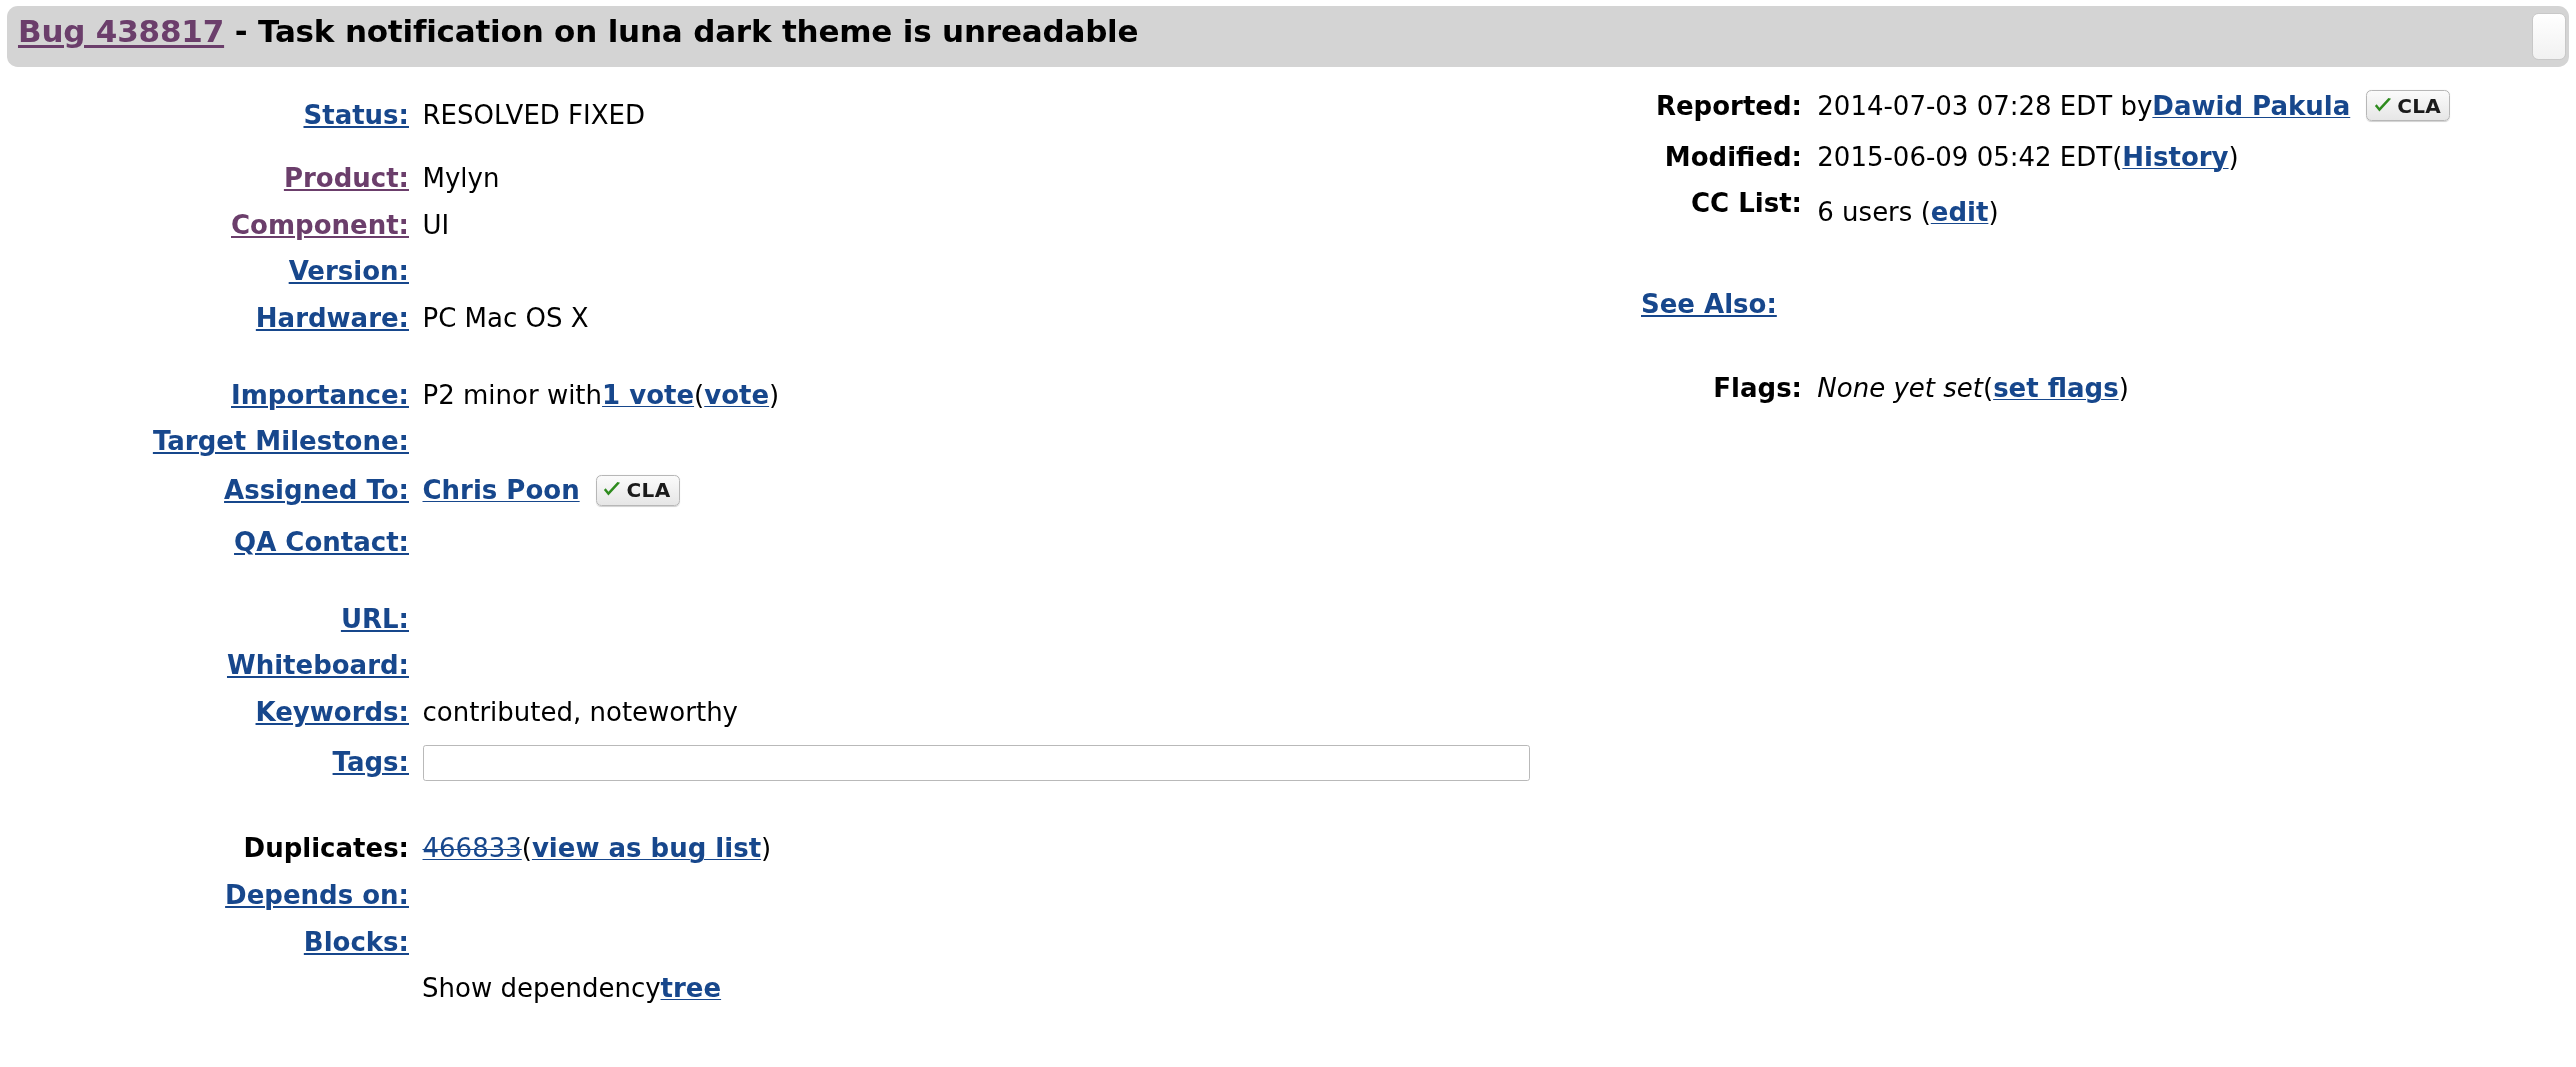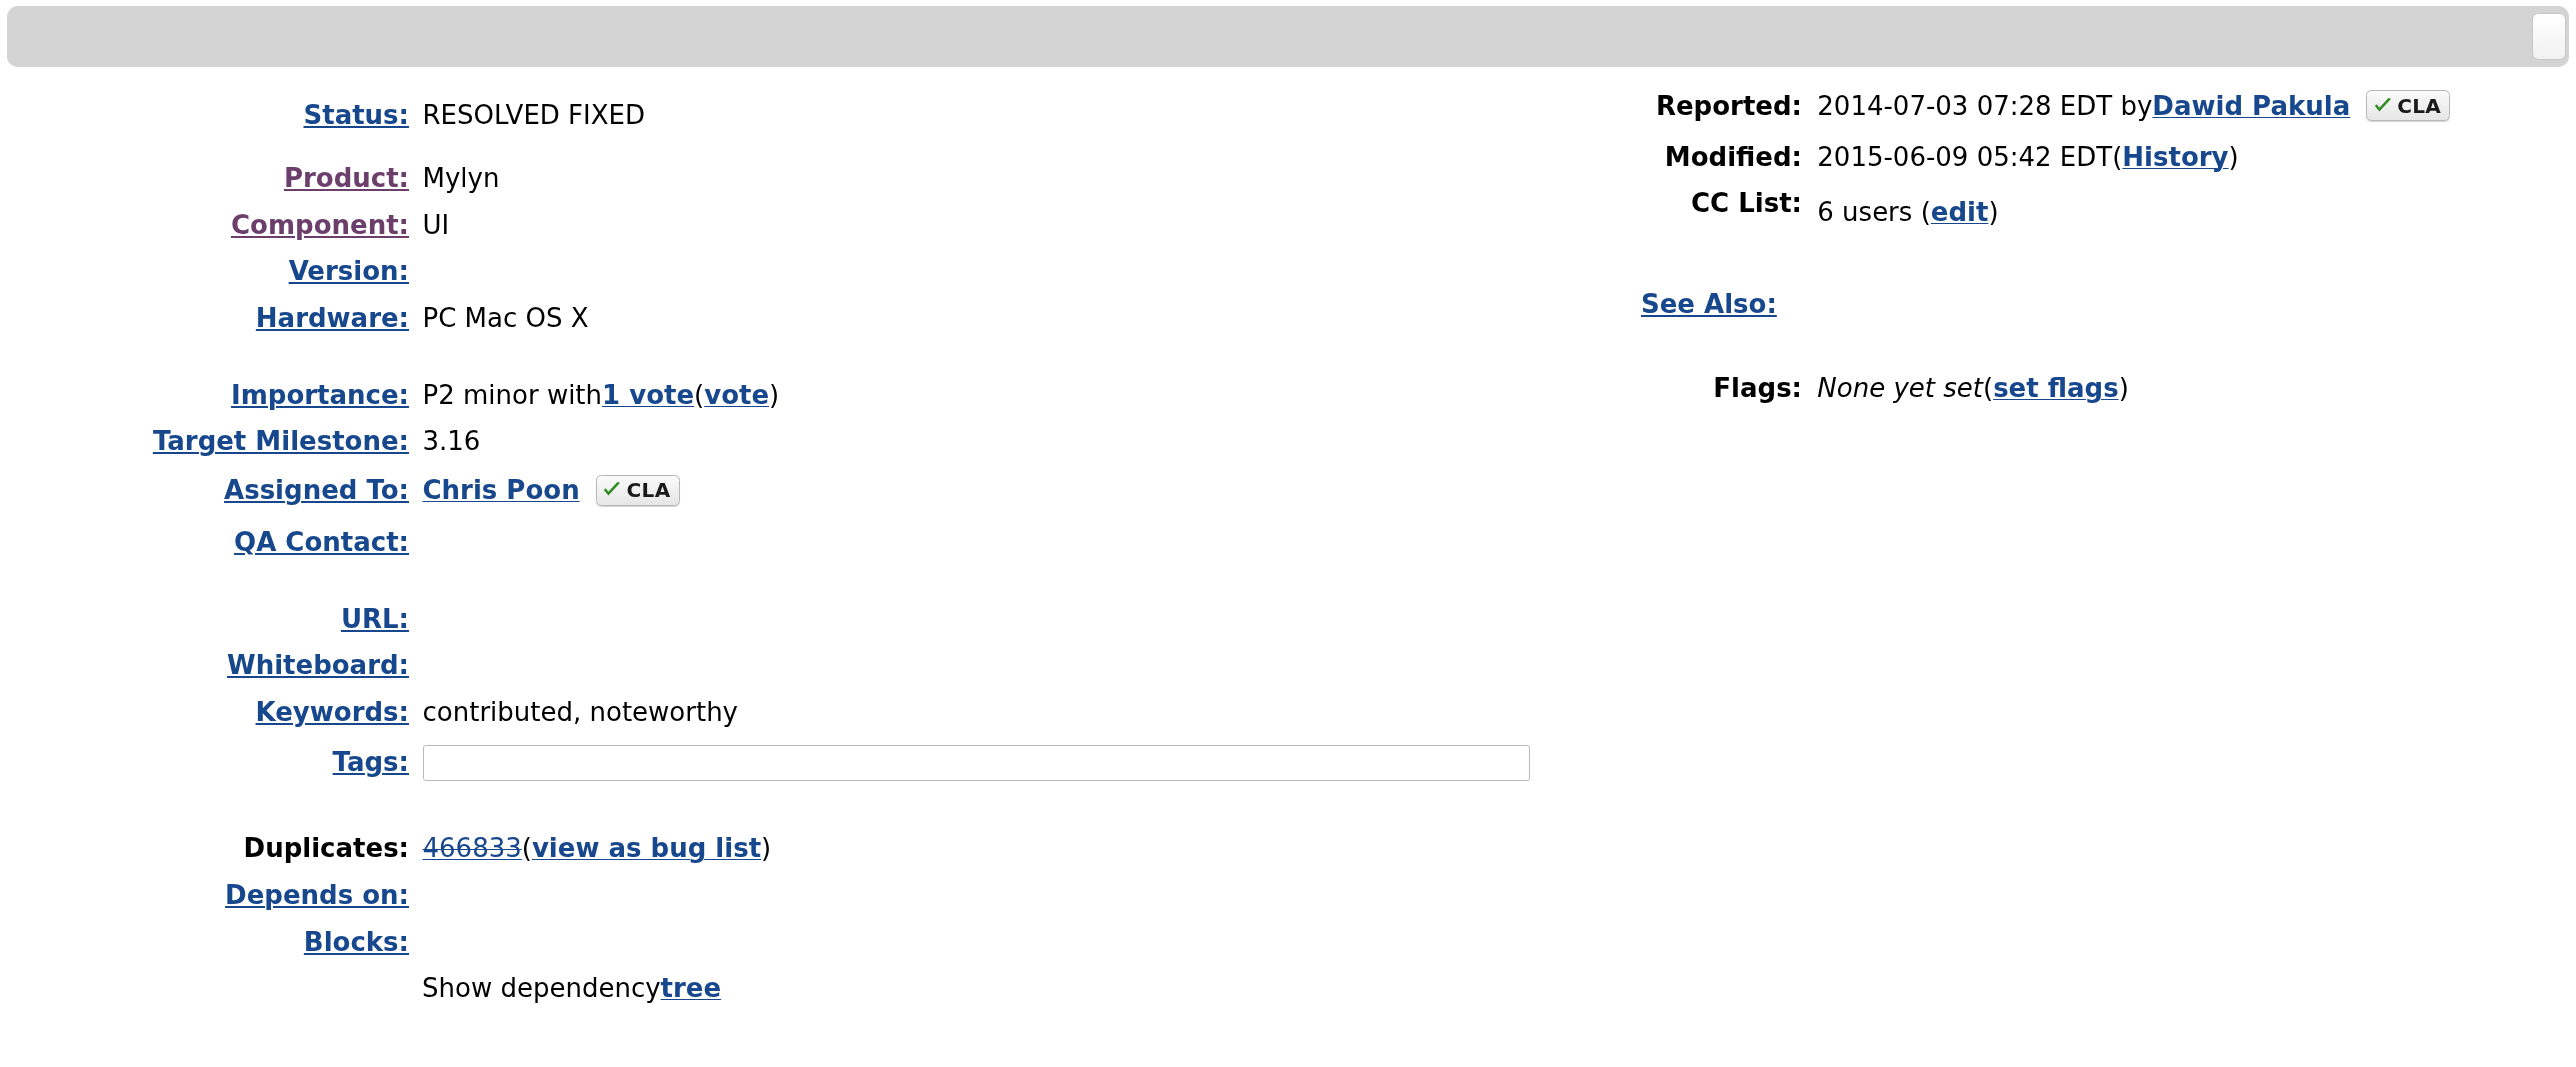--- a/index.html
+++ b/index.html
@@ -196,20 +196,23 @@
     cursor: pointer;
     flex: 0 0 auto;
   }
   .cc-checkbox svg { display: block; }
   .indent-tree { padding-left: 422px; }
 </style>
 </head>
 <body>
 
 <div class="titlebar">
+  <div class="titlebar-text">
+    <span class="bug-link">Bug 438817</span><span class="title-sep"> - </span><span class="title-summary">Task notification on luna dark theme is unreadable</span>
+  </div>
   <div class="header-chrome"></div>
 </div>
 
 <div class="col-left">
 
   <div class="row r">
     <div class="lbl"><span class="lnk">Status:</span></div>
     <div class="val">RESOLVED FIXED</div>
   </div>
 
@@ -250,21 +253,20 @@
         <span> (</span>
         <span class="lnk-plain">vote</span>
         <span>)</span>
     </div>
   </div>
 
   <div class="gap-sm"></div>
 
   <div class="row r">
     <div class="lbl"><span class="lnk">Target Milestone:</span></div>
-    <div class="val">3.16</div>
   </div>
 
   <div class="gap-sm"></div>
 
   <div class="row" style="height:32px">
     <div class="lbl"><span class="lnk">Assigned To:</span></div>
     <div class="val">
       <span class="lnk-plain">Chris Poon</span>
       <span class="cla" style="margin-left:16px">
         <span>

